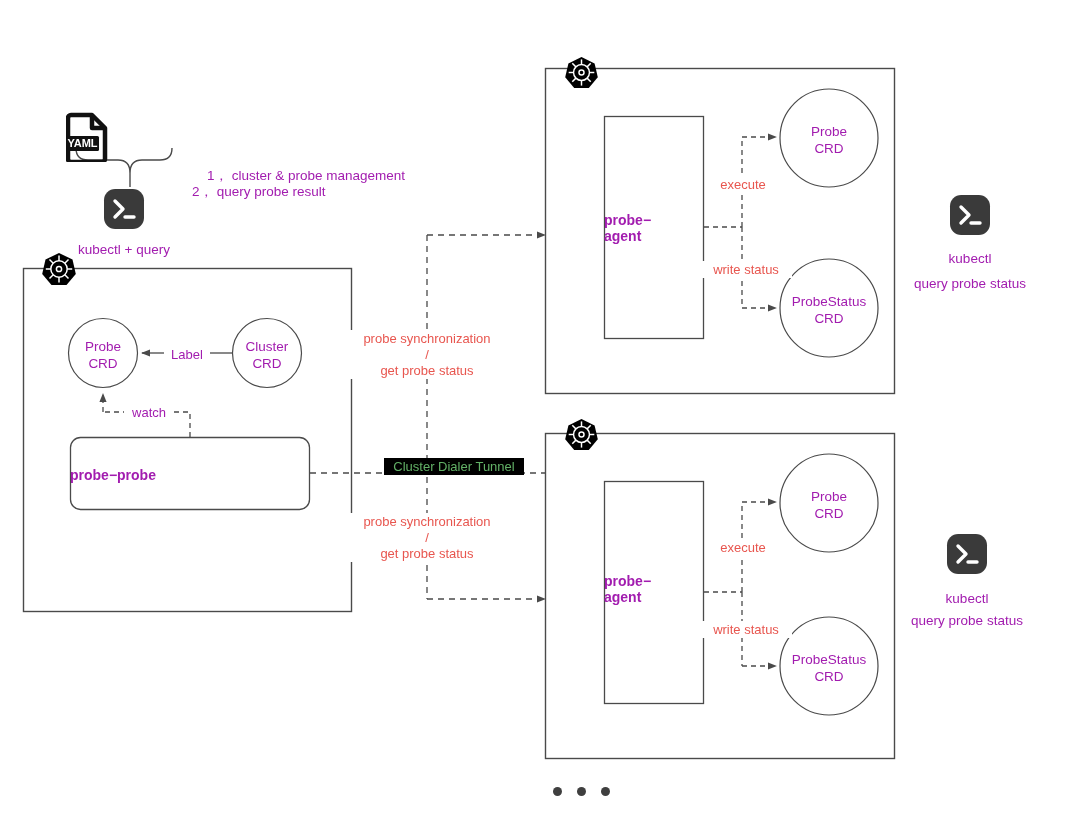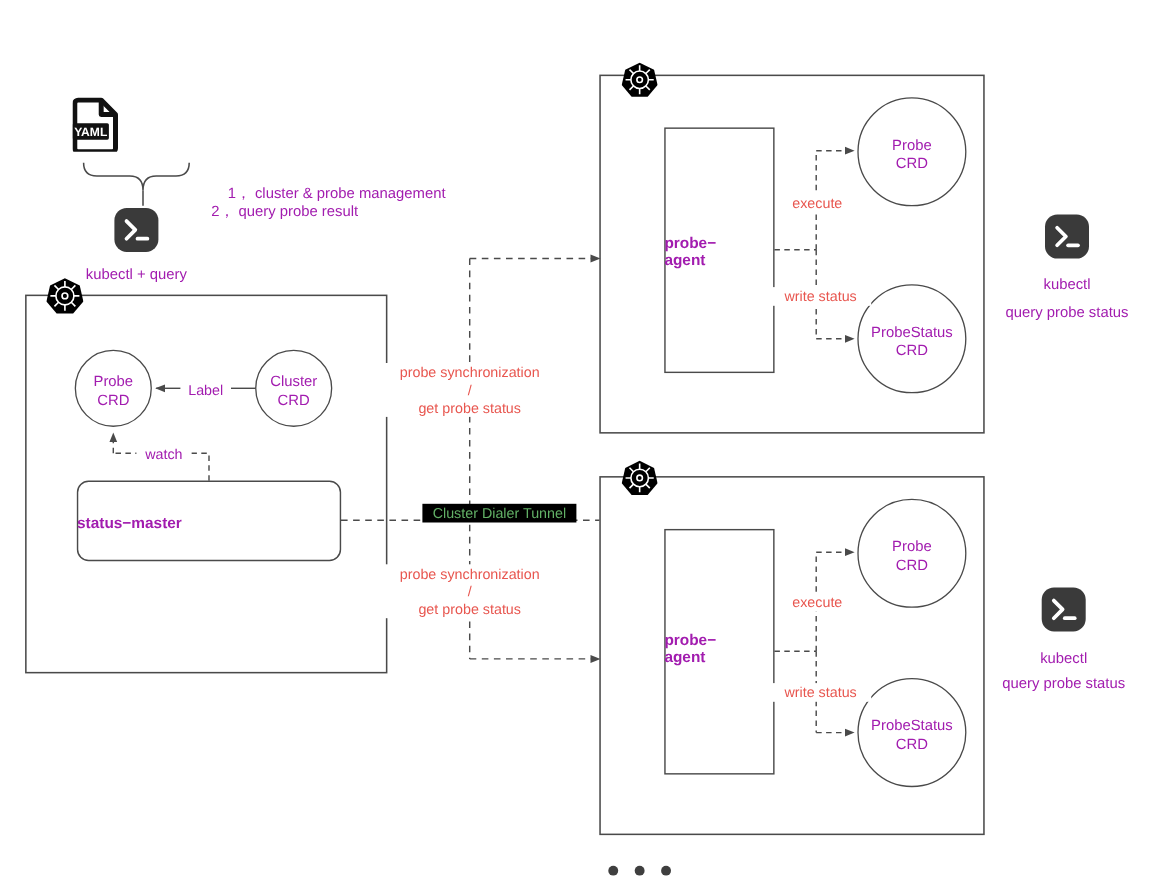--- a/index.html
+++ b/index.html
@@ -136,21 +136,21 @@
     <line x1="704" y1="592" x2="742" y2="592" stroke="#4a4a4a" stroke-width="1.3" stroke-dasharray="5,4"></line>
     <line x1="742" y1="592" x2="742" y2="502" stroke="#4a4a4a" stroke-width="1.3" stroke-dasharray="5,4"></line>
     <line x1="742" y1="502" x2="776" y2="502" stroke="#4a4a4a" stroke-width="1.3" stroke-dasharray="5,4" marker-end="url(#arrow)"></line>
     <line x1="742" y1="592" x2="742" y2="666" stroke="#4a4a4a" stroke-width="1.3" stroke-dasharray="5,4"></line>
     <line x1="742" y1="666" x2="776" y2="666" stroke="#4a4a4a" stroke-width="1.3" stroke-dasharray="5,4" marker-end="url(#arrow)"></line>
 
     <path d="M 76 148 q 0 12 12 12 L 118 160 q 12 0 12 13 q 0 -13 12 -13 L 160 160 q 12 0 12 -12" fill="none" stroke="#4a4a4a" stroke-width="1.4"></path>
     <line x1="130" y1="173" x2="130" y2="187" stroke="#4a4a4a" stroke-width="1.4"></line>
   </svg>
 
-  <div class="yaml-icon" style="left:66px; top:88px;">
+  <div class="yaml-icon" style="left:66px; top:112px;">
     <svg width="44" height="50" viewBox="0 0 44 50" xmlns="http://www.w3.org/2000/svg">
       <path d="M5 3 h21 l13 13 v31 a3 3 0 0 1 -3 3 h-31 a3 3 0 0 1 -3 -3 v-41 a3 3 0 0 1 3 -3 z" fill="none" stroke="#111111" stroke-width="4.5" stroke-linejoin="round"></path>
       <path d="M26 3 v13 h13" fill="none" stroke="#111111" stroke-width="4.5" stroke-linejoin="round"></path>
       <rect x="0" y="24" width="33" height="15" rx="1.5" fill="#111111"></rect>
       <text x="16.5" y="35.3" font-family="Liberation Sans, sans-serif" font-size="11" font-weight="bold" fill="#ffffff" text-anchor="middle">YAML</text>
     </svg>
   </div>
 
 
   <div class="term-icon" style="left:104px; top:189px; width:40px; height:40px;">
@@ -185,21 +185,21 @@
   <div class="lbl node-label txt-dark" style="left:63px; top:338px; width:80px;">Probe</div>
   <div class="lbl node-label txt-dark" style="left:63px; top:355px; width:80px;">CRD</div>
 
   <div class="lbl node-label txt-dark" style="left:227px; top:338px; width:80px;">Cluster</div>
   <div class="lbl node-label txt-dark" style="left:227px; top:355px; width:80px;">CRD</div>
 
   <div class="lbl edge-label txt-dark" style="left:164px; top:346px; width:46px; background:#ffffff;">Label</div>
 
   <div class="lbl edge-label txt-dark" style="left:124px; top:404px; width:50px; background:#ffffff;">watch</div>
 
-  <div class="lbl node-label-bold txt-dark" style="left:70px; top:466px; width:240px;">status−master</div>
+  <div class="lbl node-label-bold txt-dark" style="left:70px; top:466px; width:240px;">probe−probe</div>
 
   <div class="lbl edge-label txt-red" style="left:342px; top:330px; width:170px; background:#ffffff;">probe synchronization</div>
   <div class="lbl edge-label txt-red" style="left:342px; top:346px; width:170px; background:#ffffff;">/</div>
   <div class="lbl edge-label txt-red" style="left:342px; top:362px; width:170px; background:#ffffff;">get probe status</div>
 
   <div class="lbl edge-label txt-green" style="left:384px; top:458px; width:140px; background:#000000;">Cluster Dialer Tunnel</div>
 
   <div class="lbl edge-label txt-red" style="left:342px; top:513px; width:170px; background:#ffffff;">probe synchronization</div>
   <div class="lbl edge-label txt-red" style="left:342px; top:529px; width:170px; background:#ffffff;">/</div>
   <div class="lbl edge-label txt-red" style="left:342px; top:545px; width:170px; background:#ffffff;">get probe status</div>

